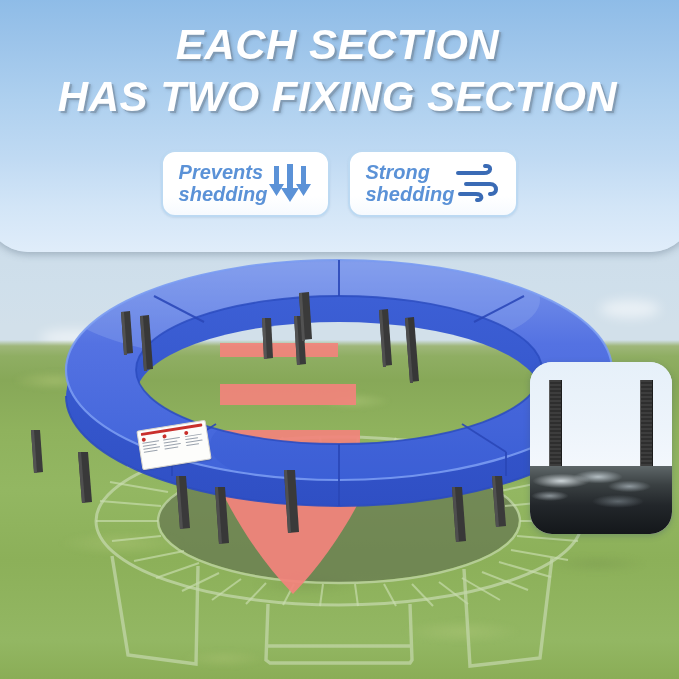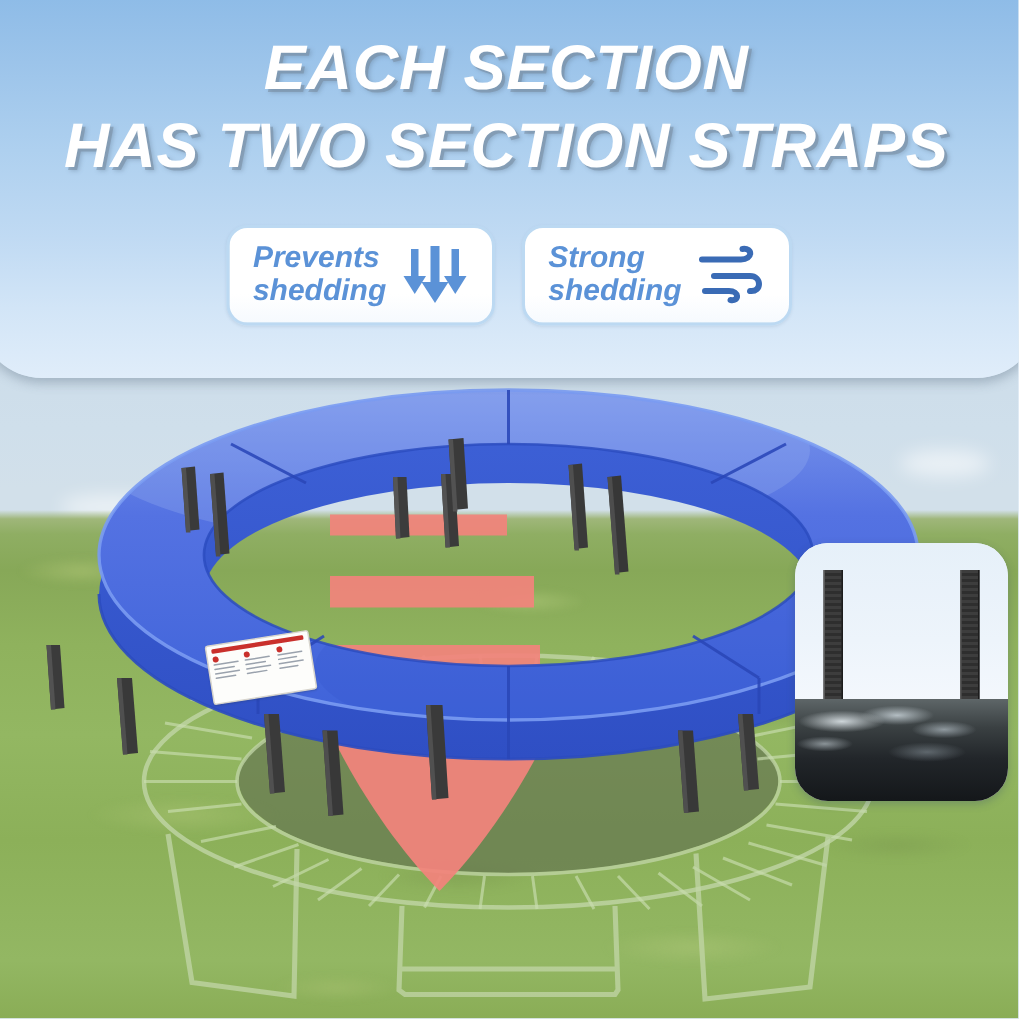--- a/index.html
+++ b/index.html
@@ -115,21 +115,20 @@
     position: absolute;
     left: 0; top: 150px;
     width: 679px;
     display: flex;
     justify-content: center;
     gap: 18px;
   }
   .badge {
     display: flex;
     align-items: center;
-    gap: 10px;
     background: linear-gradient(180deg, #ffffff 0%, #ffffff 70%, #f6fafe 100%);
     border: 2px solid #bcd9f2;
     border-radius: 14px;
     padding: 9px 16px;
     box-shadow: 0 1px 2px rgba(110,140,170,0.18);
     min-height: 62px;
   }
   .badge-label {
     color: #5b92d7;
     font-weight: bold;
@@ -486,21 +485,21 @@
     <div class="inset-pad"></div>
     <div class="inset-strap left"></div>
     <div class="inset-strap right"></div>
     <div class="inset-mesh"></div>
   </div>
 
   <div class="header-panel"></div>
 
   <div class="title-wrap">
     <div class="title-line l1">EACH SECTION</div>
-    <div class="title-line l2">HAS TWO SECTION STRAPS</div>
+    <div class="title-line l2">HAS TWO FIXING SECTION</div>
   </div>
 
   <div class="badges">
 
     <div class="badge">
       <span class="badge-label">Prevents
 shedding</span>
       <span class="badge-icon">
         <svg width="44" height="42" viewBox="0 0 44 42">
           <g fill="#5b92d7">

